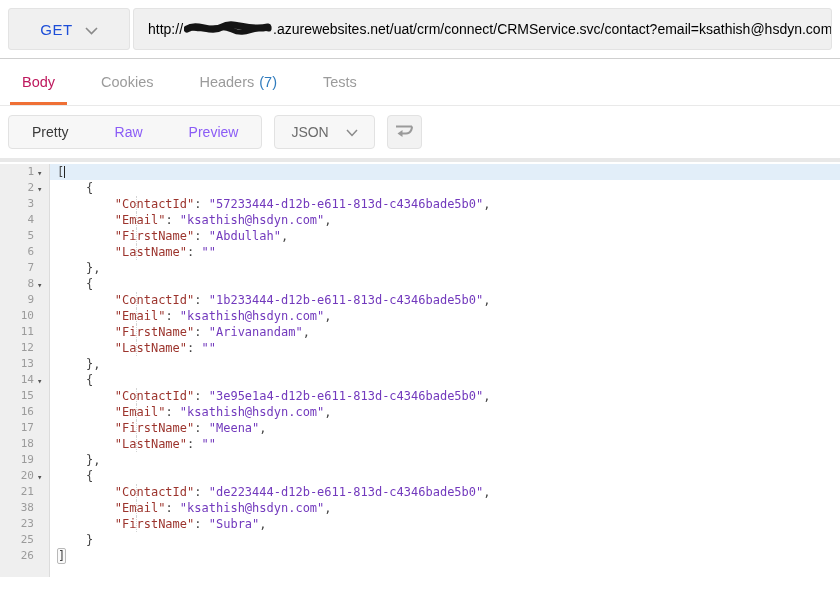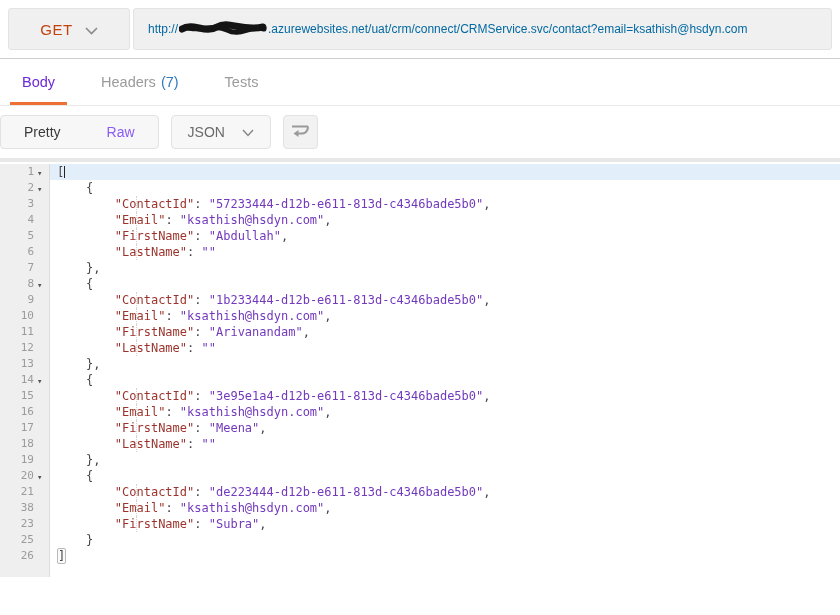--- a/index.html
+++ b/index.html
@@ -13,39 +13,39 @@
   html,body{margin:0;padding:0;}
   body{
     width:840px;height:615px;overflow:hidden;background:#fff;
     font-family:"Liberation Sans",sans-serif;position:relative;
   }
   
   .request-bar{display:flex;gap:3px;padding:8px 8px;height:58px;}
   .method-box{
     width:122px;height:42px;background:#f0f0f0;border:1px solid #e3e3e3;border-radius:3px;
     display:flex;align-items:center;justify-content:center;gap:12px;
-    color:#c2410c;font-size:15px;letter-spacing:.5px;cursor:pointer;
+    color:#1d4ed8;font-size:15px;letter-spacing:.5px;cursor:pointer;
   }
   .url-box{
     flex:1;height:42px;background:#f0f0f0;border:1px solid #e3e3e3;border-radius:3px;
-    display:flex;align-items:center;padding:0 14px;color:#0369a1;font-size:12px;
+    display:flex;align-items:center;padding:0 14px;color:#000000;font-size:14px;
     white-space:nowrap;overflow:hidden;
   }
   .redact{display:inline-block;margin:0 1px;vertical-align:middle;}
   .top-divider{border-top:1px solid #cfcfcf;}
   
   .tabs{display:flex;align-items:stretch;height:47px;padding:0 10px;border-bottom:1px solid #e9e9e9;}
   .tab{
     display:flex;align-items:center;gap:5px;padding:0 12px;margin-right:22px;
     color:#9b9b9b;font-size:14.5px;cursor:pointer;border-bottom:3px solid transparent;border-top:3px solid transparent;
   }
-  .tab.active{color:#6d28d9;border-bottom-color:var(--accent-orange);}
+  .tab.active{color:#be185d;border-bottom-color:var(--accent-orange);}
   .tab .count{color:var(--count-blue);}
   
-  .toolbar{display:flex;align-items:center;gap:12px;padding:9px 0;height:52px;}
+  .toolbar{display:flex;align-items:center;gap:12px;padding:9px 8px;height:52px;}
   .view-group{display:flex;background:#f7f7f7;border:1px solid #e2e2e2;border-radius:4px;height:34px;overflow:hidden;}
   .view{padding:0 23px;line-height:32px;font-size:14px;color:#8b5cf6;cursor:pointer;}
   .view.active{color:#3a3a3a;}
   .format-box{
     display:flex;align-items:center;gap:17px;height:34px;padding:0 16px;
     background:#f7f7f7;border:1px solid #e2e2e2;border-radius:4px;color:#6b6b6b;font-size:14px;cursor:pointer;
   }
   .wrap-box{
     width:35px;height:34px;background:#f2f2f2;border:1px solid #e2e2e2;border-radius:4px;
     display:flex;align-items:center;justify-content:center;cursor:pointer;
@@ -93,32 +93,36 @@
       <span>.azurewebsites.net/uat/crm/connect/CRMService.svc/contact?email=ksathish@hsdyn.com</span>
   </div>
 </div>
 <div class="top-divider"></div>
 
 <div class="tabs">
   <div class="tab active">
     <span>Body</span>
   </div>
   <div class="tab">
+    <span>Cookies</span>
+  </div>
+  <div class="tab">
     <span>Headers</span>
     <span class="count">(7)</span>
   </div>
   <div class="tab">
     <span>Tests</span>
   </div>
 </div>
 
 <div class="toolbar">
   <div class="view-group">
     <div class="view active">Pretty</div>
     <div class="view">Raw</div>
+    <div class="view">Preview</div>
   </div>
   <div class="format-box">
     <span>JSON</span>
     <span>
       <svg width="12" height="8" viewBox="0 0 12 8">
           <polyline points="1,1 6,6.5 11,1" fill="none" stroke="#8a8a8a" stroke-width="1.5"></polyline>
         </svg>
     </span>
   </div>
   <div class="wrap-box">

